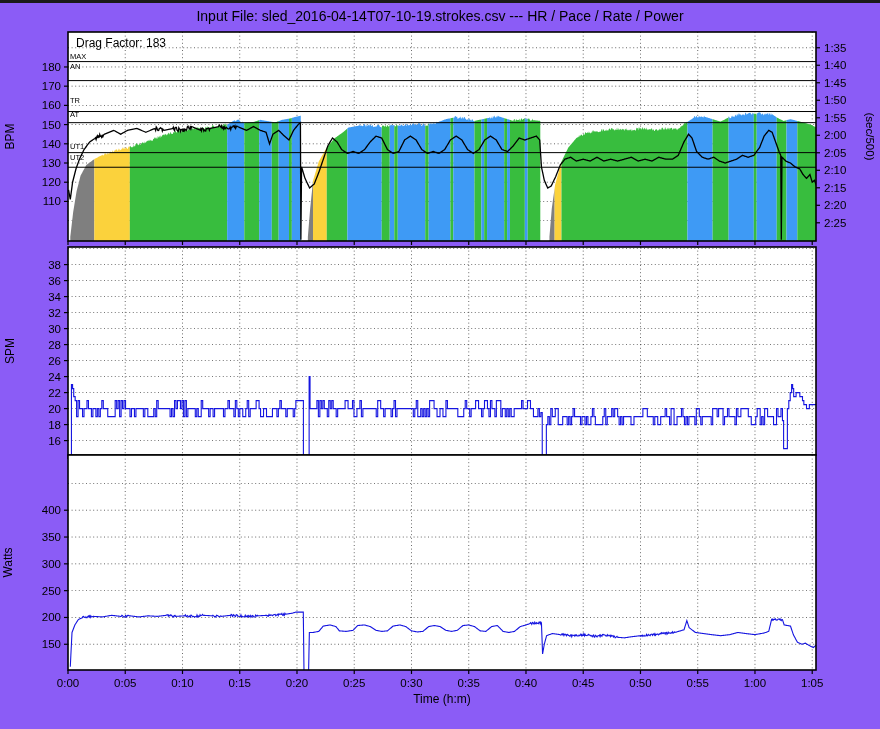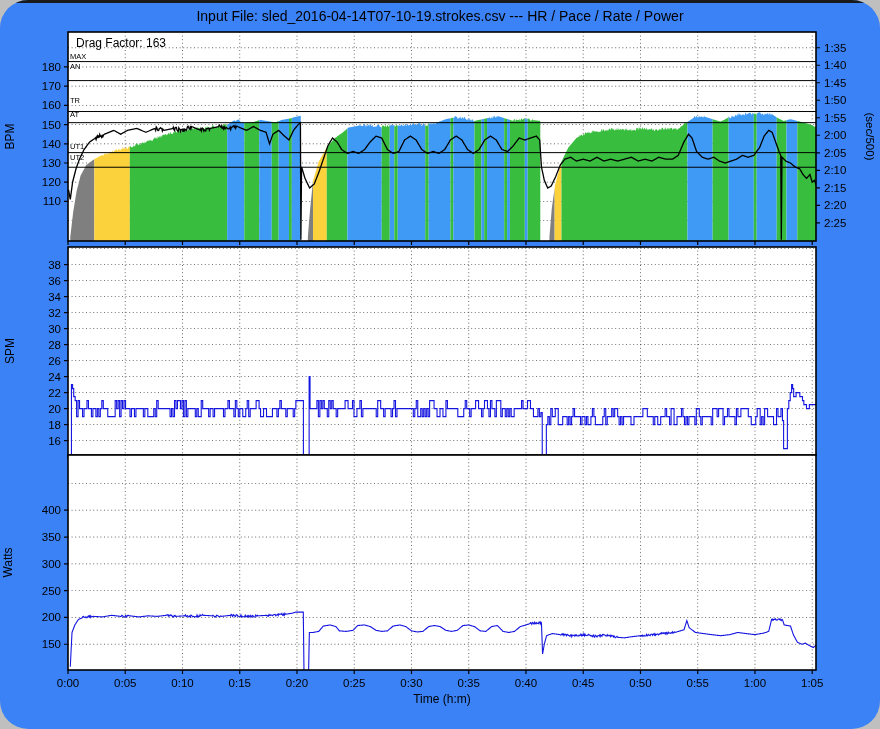--- a/index.html
+++ b/index.html
@@ -1,17 +1,17 @@
 <!DOCTYPE html>
 <html><head>
 <meta charset="utf-8">
 <style>
   html,body{margin:0;padding:0;background:#bfbfbf;}
-  #figure{position:relative;width:880px;height:729px;background:#3b82f6;overflow:hidden;
-          font-family:"Liberation Sans", sans-serif;border-radius:28px;}
+  #figure{position:relative;width:880px;height:729px;background:#8b5cf6;overflow:hidden;
+          font-family:"Liberation Sans", sans-serif;}
   #topstrip{position:absolute;left:0;top:0;width:880px;height:3px;background:#1a1a1a;}
   #title{position:absolute;left:0;top:8px;width:880px;text-align:center;font-size:14px;color:#000;}
   #dragfactor{position:absolute;left:76px;top:36px;font-size:12px;color:#000;}
   svg{position:absolute;left:0;top:0;}
 </style>
 </head>
 <body>
 
 <div id="figure">
   <div id="topstrip"></div>
@@ -295,14 +295,14 @@
       <line x1="640.4781876626358" x2="640.4781876626358" y1="670" y2="674" stroke="#000" stroke-width="1.2"></line>
       <text x="640.4781876626358" y="687" font-size="11.5" font-family="Liberation Sans, sans-serif" fill="#000" text-anchor="middle">0:50</text>
       <line x1="697.7260064288995" x2="697.7260064288995" y1="670" y2="674" stroke="#000" stroke-width="1.2"></line>
       <text x="697.7260064288995" y="687" font-size="11.5" font-family="Liberation Sans, sans-serif" fill="#000" text-anchor="middle">0:55</text>
       <line x1="754.973825195163" x2="754.973825195163" y1="670" y2="674" stroke="#000" stroke-width="1.2"></line>
       <text x="754.973825195163" y="687" font-size="11.5" font-family="Liberation Sans, sans-serif" fill="#000" text-anchor="middle">1:00</text>
       <line x1="812.2216439614266" x2="812.2216439614266" y1="670" y2="674" stroke="#000" stroke-width="1.2"></line>
       <text x="812.2216439614266" y="687" font-size="11.5" font-family="Liberation Sans, sans-serif" fill="#000" text-anchor="middle">1:05</text>
       <text x="442" y="703" font-size="12" font-family="Liberation Sans, sans-serif" fill="#000" text-anchor="middle">Time (h:m)</text>
     </svg>
-  <div id="dragfactor">Drag Factor: 163</div>
+  <div id="dragfactor">Drag Factor: 183</div>
 </div>
 
 </body></html>

